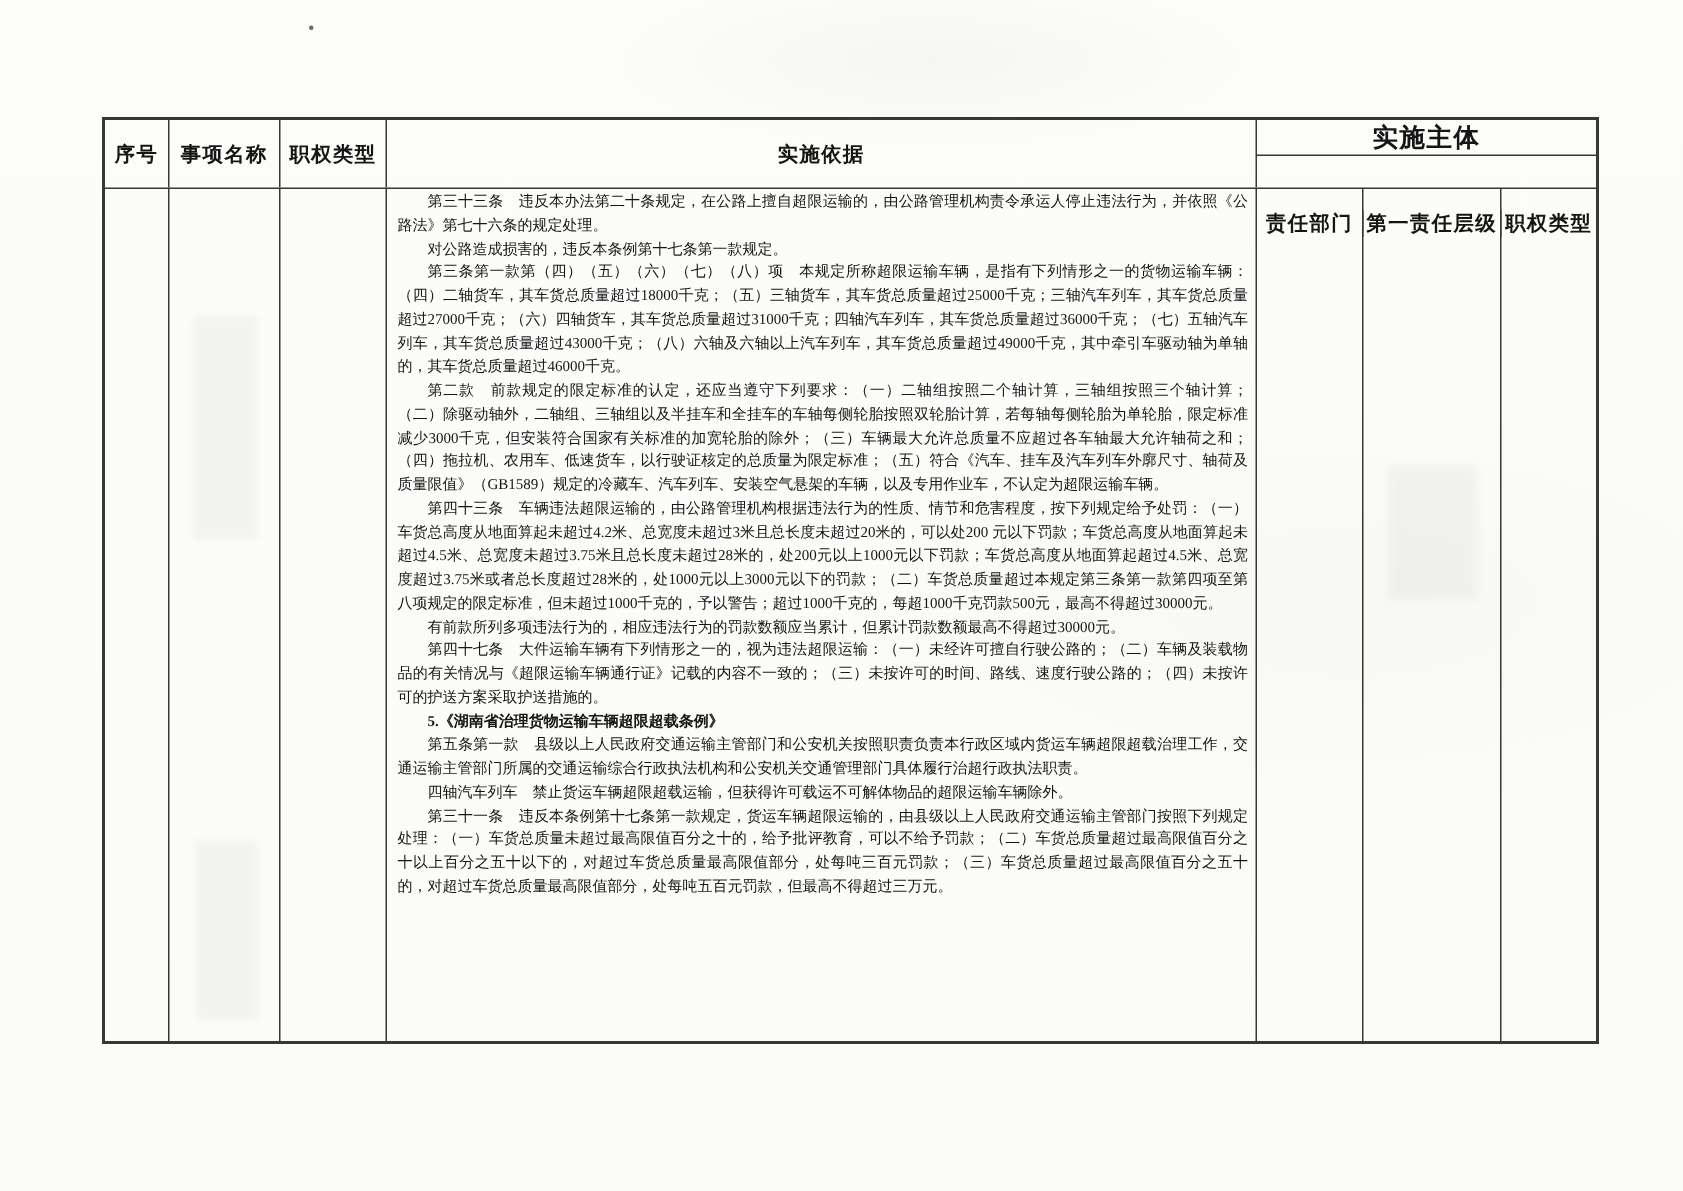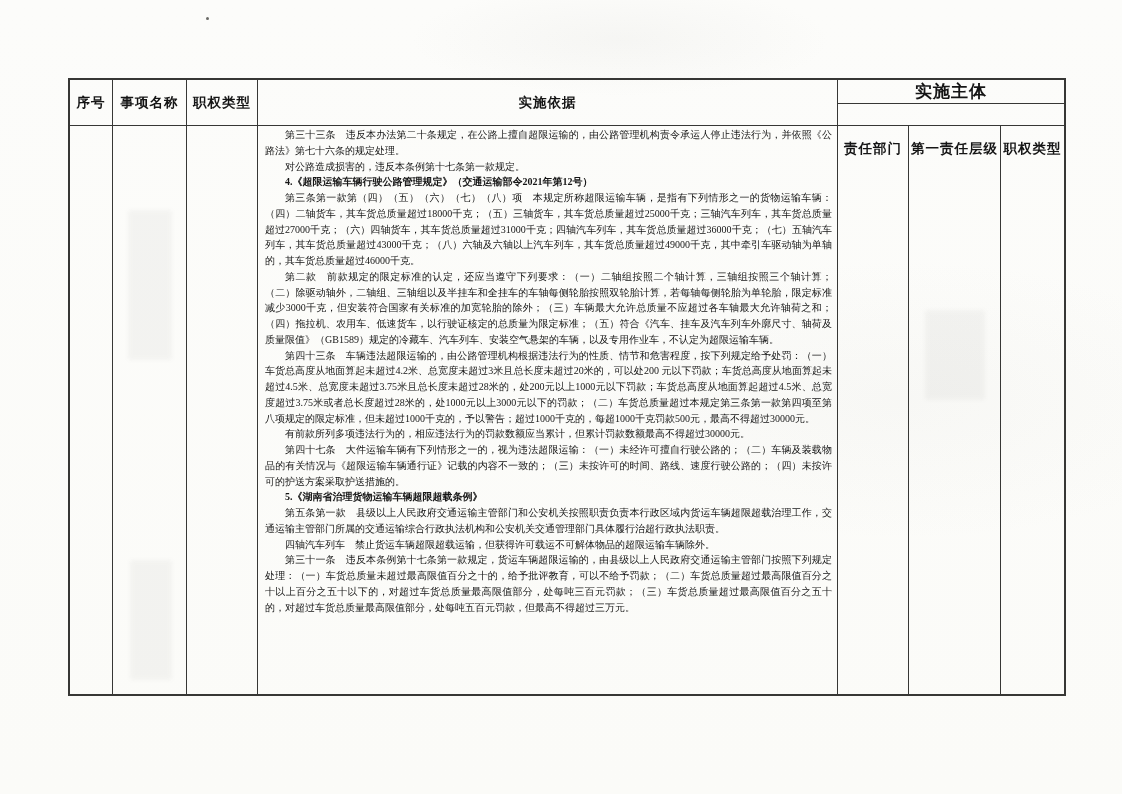--- a/index.html
+++ b/index.html
@@ -153,21 +153,20 @@
     </div>
   </div>
 
   <div class="body-row">
     <div class="bcell w-xh"></div>
     <div class="bcell w-mc"></div>
     <div class="bcell w-lx"></div>
     <div class="bcell w-yj legal-text-cell">
       <p class="para">第三十三条　违反本办法第二十条规定，在公路上擅自超限运输的，由公路管理机构责令承运人停止违法行为，并依照《公路法》第七十六条的规定处理。</p>
       <p class="para">对公路造成损害的，违反本条例第十七条第一款规定。</p>
-      <p class="para bold">4.《超限运输车辆行驶公路管理规定》（交通运输部令2021年第12号）</p>
       <p class="para">第三条第一款第（四）（五）（六）（七）（八）项　本规定所称超限运输车辆，是指有下列情形之一的货物运输车辆：（四）二轴货车，其车货总质量超过18000千克；（五）三轴货车，其车货总质量超过25000千克；三轴汽车列车，其车货总质量超过27000千克；（六）四轴货车，其车货总质量超过31000千克；四轴汽车列车，其车货总质量超过36000千克；（七）五轴汽车列车，其车货总质量超过43000千克；（八）六轴及六轴以上汽车列车，其车货总质量超过49000千克，其中牵引车驱动轴为单轴的，其车货总质量超过46000千克。</p>
       <p class="para">第二款　前款规定的限定标准的认定，还应当遵守下列要求：（一）二轴组按照二个轴计算，三轴组按照三个轴计算；（二）除驱动轴外，二轴组、三轴组以及半挂车和全挂车的车轴每侧轮胎按照双轮胎计算，若每轴每侧轮胎为单轮胎，限定标准减少3000千克，但安装符合国家有关标准的加宽轮胎的除外；（三）车辆最大允许总质量不应超过各车轴最大允许轴荷之和；（四）拖拉机、农用车、低速货车，以行驶证核定的总质量为限定标准；（五）符合《汽车、挂车及汽车列车外廓尺寸、轴荷及质量限值》（GB1589）规定的冷藏车、汽车列车、安装空气悬架的车辆，以及专用作业车，不认定为超限运输车辆。</p>
       <p class="para">第四十三条　车辆违法超限运输的，由公路管理机构根据违法行为的性质、情节和危害程度，按下列规定给予处罚：（一）车货总高度从地面算起未超过4.2米、总宽度未超过3米且总长度未超过20米的，可以处200 元以下罚款；车货总高度从地面算起未超过4.5米、总宽度未超过3.75米且总长度未超过28米的，处200元以上1000元以下罚款；车货总高度从地面算起超过4.5米、总宽度超过3.75米或者总长度超过28米的，处1000元以上3000元以下的罚款；（二）车货总质量超过本规定第三条第一款第四项至第八项规定的限定标准，但未超过1000千克的，予以警告；超过1000千克的，每超1000千克罚款500元，最高不得超过30000元。</p>
       <p class="para">有前款所列多项违法行为的，相应违法行为的罚款数额应当累计，但累计罚款数额最高不得超过30000元。</p>
       <p class="para">第四十七条　大件运输车辆有下列情形之一的，视为违法超限运输：（一）未经许可擅自行驶公路的；（二）车辆及装载物品的有关情况与《超限运输车辆通行证》记载的内容不一致的；（三）未按许可的时间、路线、速度行驶公路的；（四）未按许可的护送方案采取护送措施的。</p>
       <p class="para bold">5.《湖南省治理货物运输车辆超限超载条例》</p>
       <p class="para">第五条第一款　县级以上人民政府交通运输主管部门和公安机关按照职责负责本行政区域内货运车辆超限超载治理工作，交通运输主管部门所属的交通运输综合行政执法机构和公安机关交通管理部门具体履行治超行政执法职责。</p>
       <p class="para">四轴汽车列车　禁止货运车辆超限超载运输，但获得许可载运不可解体物品的超限运输车辆除外。</p>
       <p class="para">第三十一条　违反本条例第十七条第一款规定，货运车辆超限运输的，由县级以上人民政府交通运输主管部门按照下列规定处理：（一）车货总质量未超过最高限值百分之十的，给予批评教育，可以不给予罚款；（二）车货总质量超过最高限值百分之十以上百分之五十以下的，对超过车货总质量最高限值部分，处每吨三百元罚款；（三）车货总质量超过最高限值百分之五十的，对超过车货总质量最高限值部分，处每吨五百元罚款，但最高不得超过三万元。</p>
     </div>

